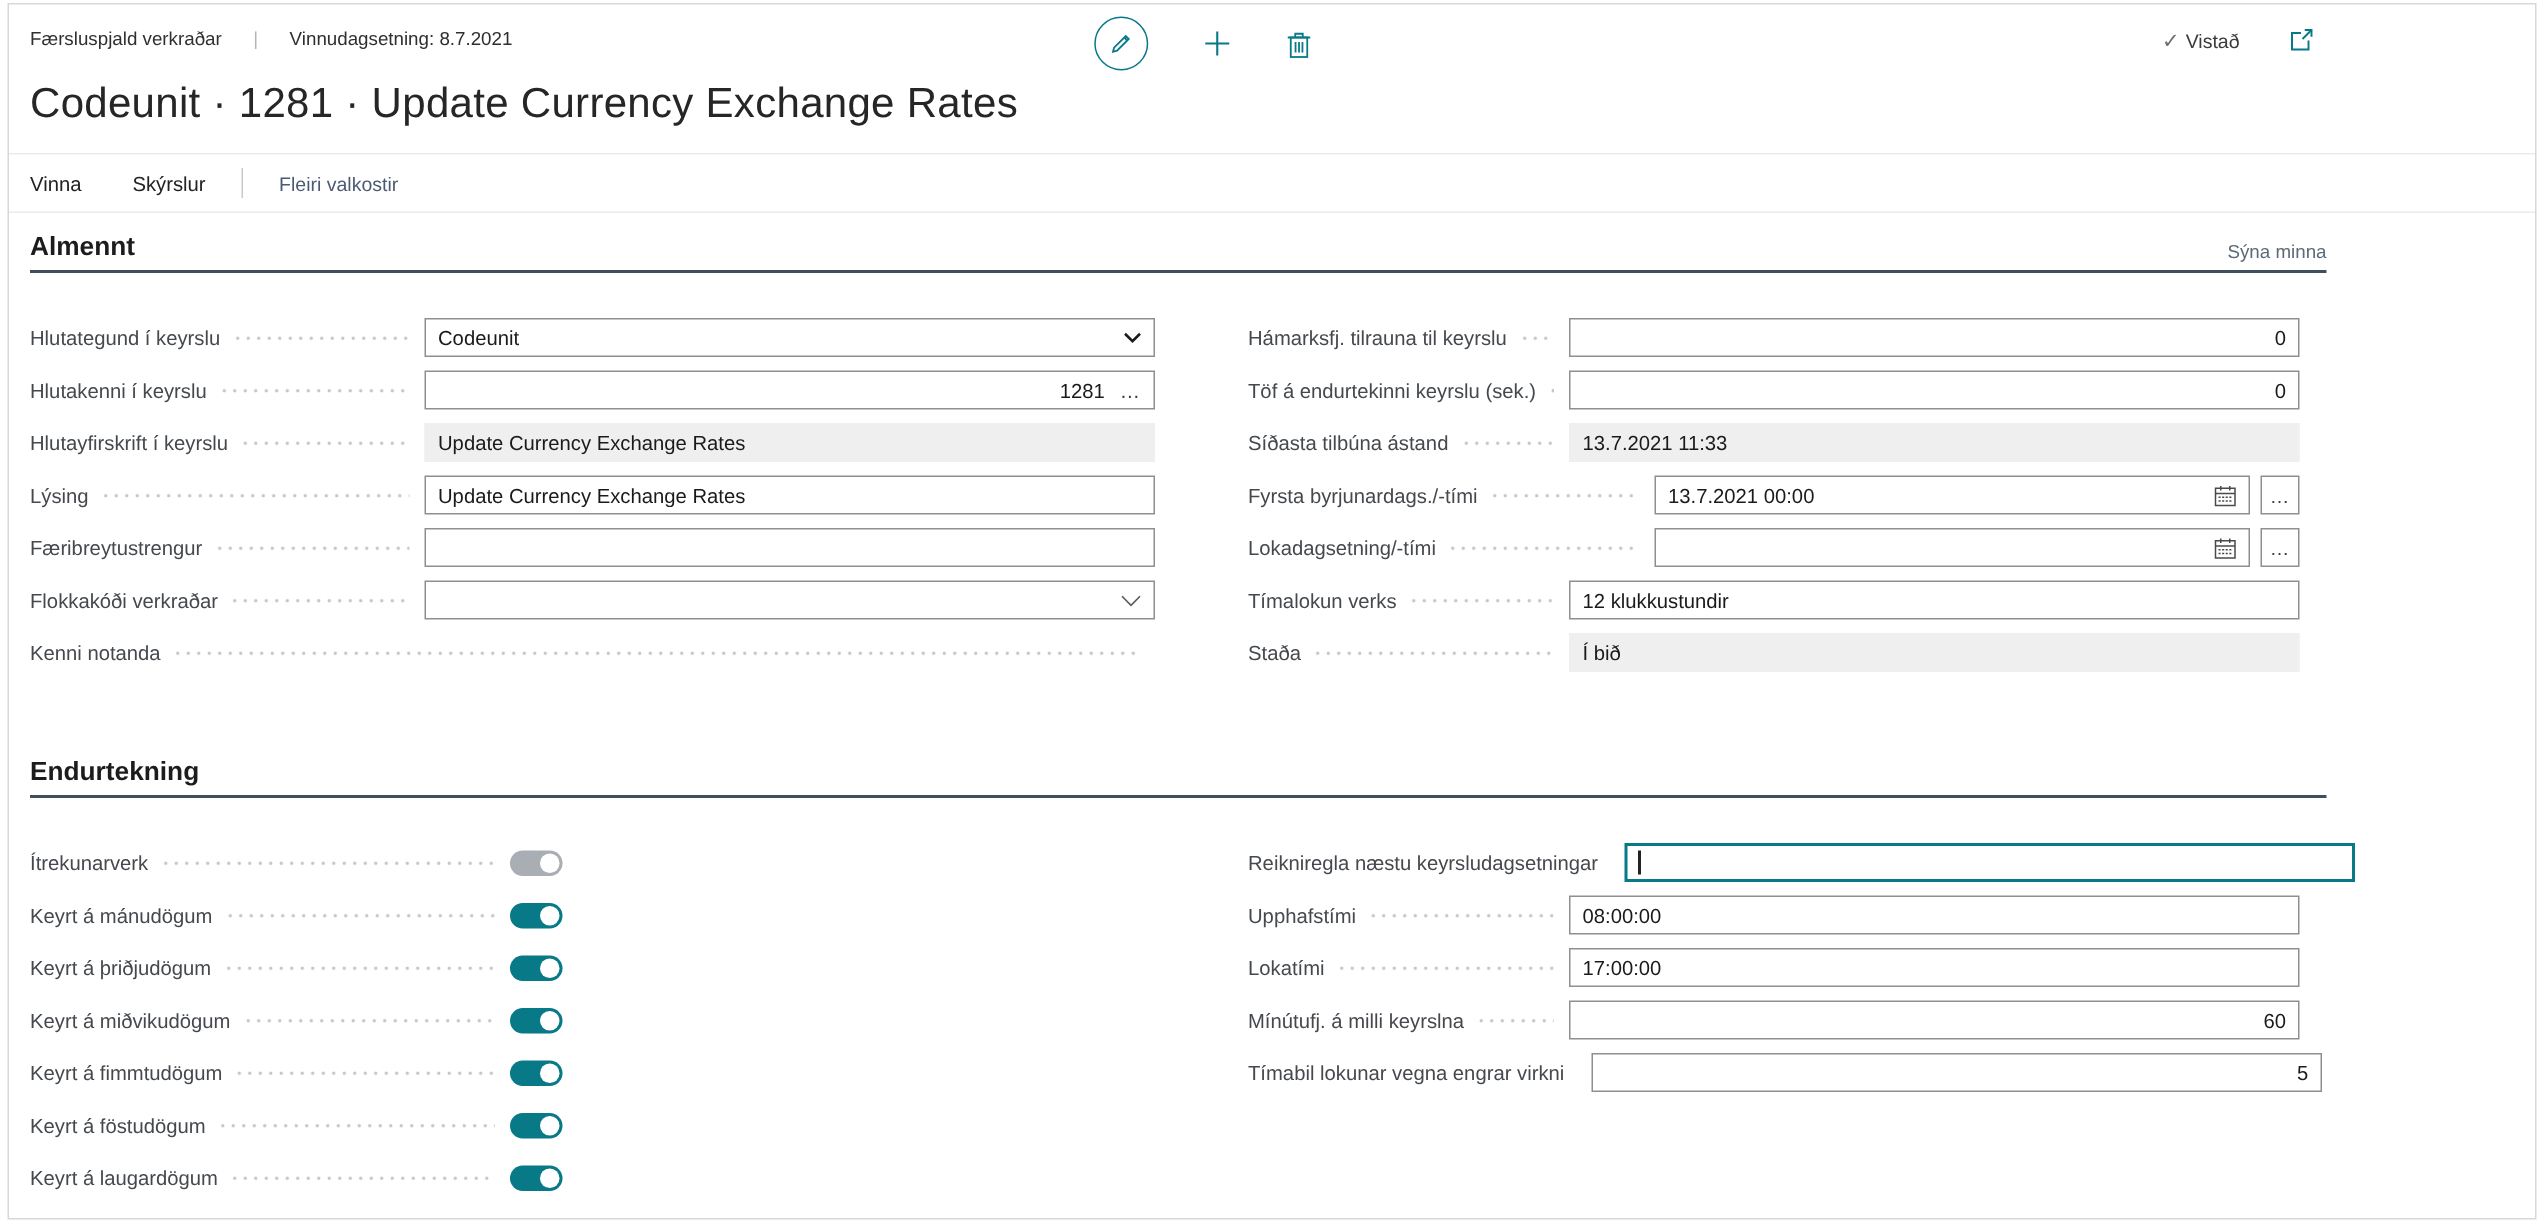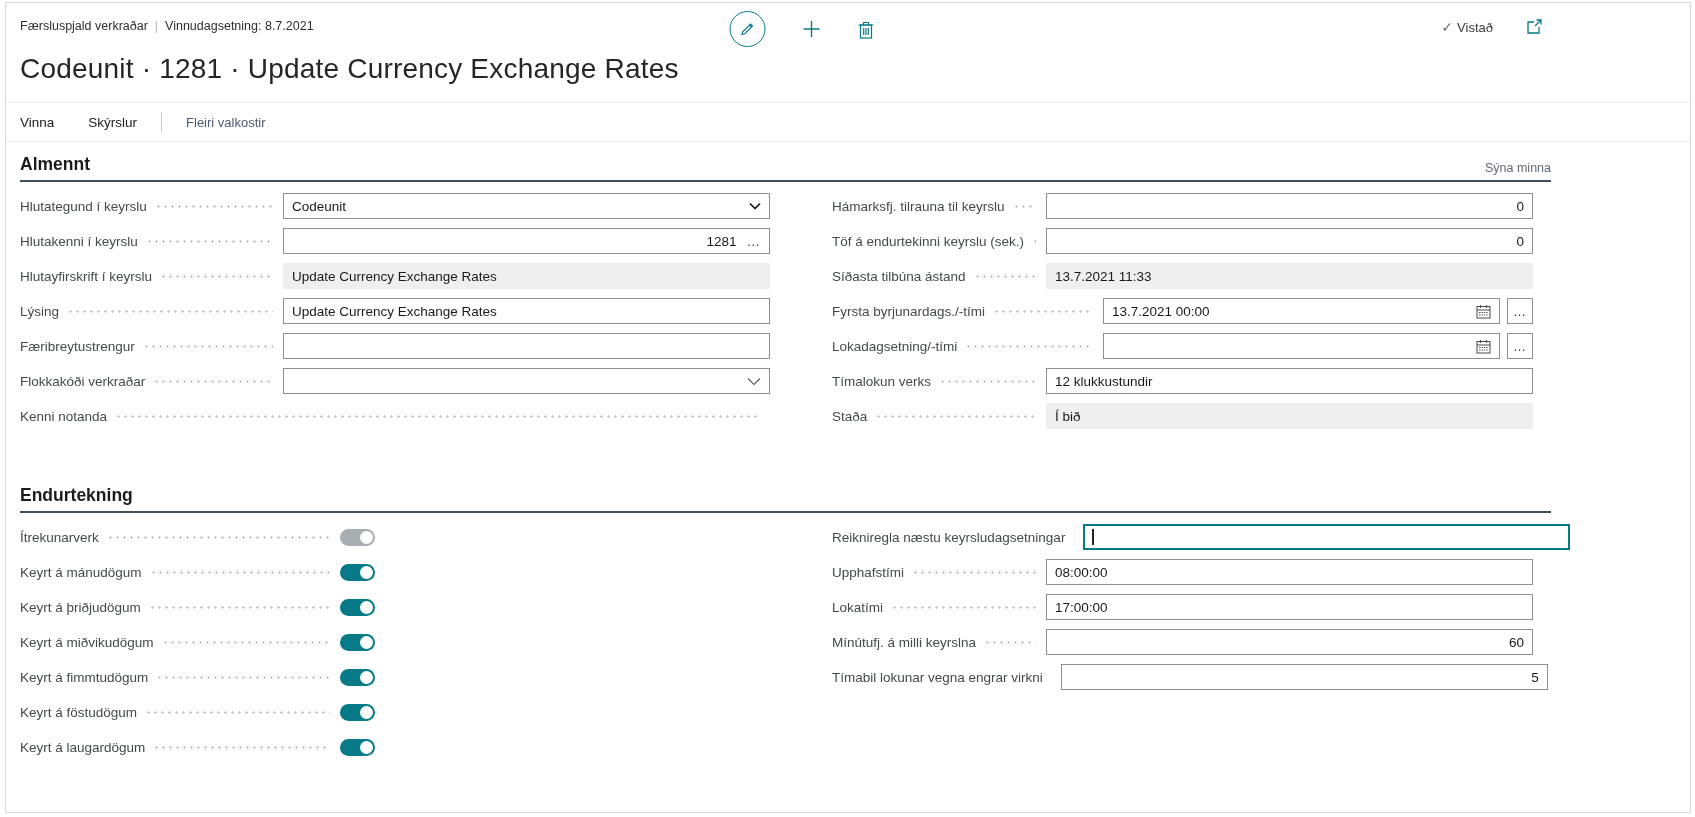--- a/index.html
+++ b/index.html
@@ -1,41 +1,41 @@
 <!DOCTYPE html>
 <html><head>
 <meta charset="utf-8">
 <style>
   * { margin:0; padding:0; box-sizing:border-box; }
   html,body { width:1695px; height:817px; background:#fff; font-family:"Liberation Sans", sans-serif; overflow:hidden; }
   .card { position:relative; margin:2px 4px 0 5px; width:1686px; height:811px; background:#fff; border:1px solid #d8d8d8; }
 
   
   .topbar { position:relative; height:46px; }
-  .crumb { position:absolute; left:14px; top:16px; font-size:12.5px; color:#2f2f2f; display:flex; gap:7px; align-items:flex-start; }
+  .crumb { position:absolute; left:14px; top:16px; font-size:12.5px; color:#2f2f2f; display:flex; gap:21px; align-items:flex-start; }
   .crumb .sep { color:#b5b5b5; }
   .sysicons { position:absolute; left:50%; top:8px; transform:translateX(calc(-50% - 46px)); display:flex; align-items:center; gap:36px; }
   .iconbtn { cursor:pointer; display:flex; align-items:center; justify-content:center; }
   .editcircle { width:36px; height:36px; border:1px solid #077987; border-radius:50%; }
   .saved { position:absolute; right:147px; top:16px; display:flex; align-items:center; gap:33px; }
   .savedtxt { font-size:13px; color:#3b3b3b; display:flex; align-items:center; gap:4px; }
   .savedtxt .chk { color:#6e6e6e; font-size:14px; }
 
   
   .pgtitle { padding:0 14px; font-size:28px; font-weight:300; color:#262626; letter-spacing:.2px; margin:4px 0 17px; }
   .hr { border-top:1px solid #ebebeb; }
   .menubar { display:flex; align-items:center; padding:9px 14px; gap:0; }
   .menu-item { font-size:13.5px; color:#222; cursor:pointer; margin-right:34px; }
   .menu-div { width:1px; height:20px; background:#c9c9c9; margin:0 24px 0 -10px; }
   .menu-more { font-size:13px; color:#4c5b74; cursor:pointer; }
 
   
   .content { padding:12px 139px 0 14px; }
   .sec { margin-bottom:0; }
-  .sec-h { display:flex; justify-content:space-between; align-items:flex-end; border-bottom:2px solid #404e5d; padding-bottom:5px; margin-bottom:11px; }
+  .sec-h { display:flex; justify-content:space-between; align-items:flex-end; border-bottom:2px solid #404e5d; padding-bottom:5px; margin-bottom:30px; }
   .sec-title { font-size:17.5px; font-weight:700; color:#1c1c1c; }
   .show-less { font-size:12.5px; color:#5d6b79; cursor:pointer;text-align:right; }
   .cols { display:grid; grid-template-columns:750px 701px; column-gap:62px; align-items:start; }
 
   .row { display:flex; align-items:center; height:26px; margin-bottom:9px; }
   .lbl { font-size:13.5px; color:#45494e; white-space:nowrap; }
   .lead { flex:1; height:26px; margin:0 10px 0 8px;
           background:radial-gradient(circle,#c8c8c8 1px,transparent 1.35px) left center/7px 7px repeat-x; }
   .ctl { width:430px; flex:none; }
   .inp { height:26px; width:487px; border:1px solid #8f8f8f; background:#fff; display:flex; align-items:center;

